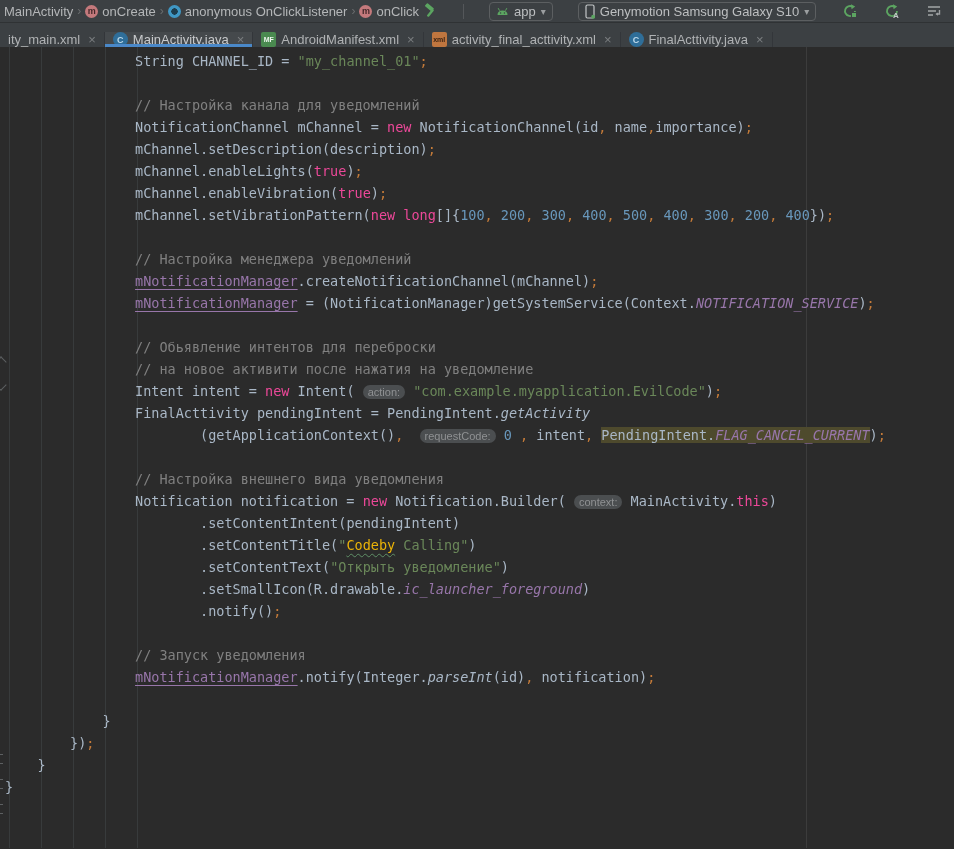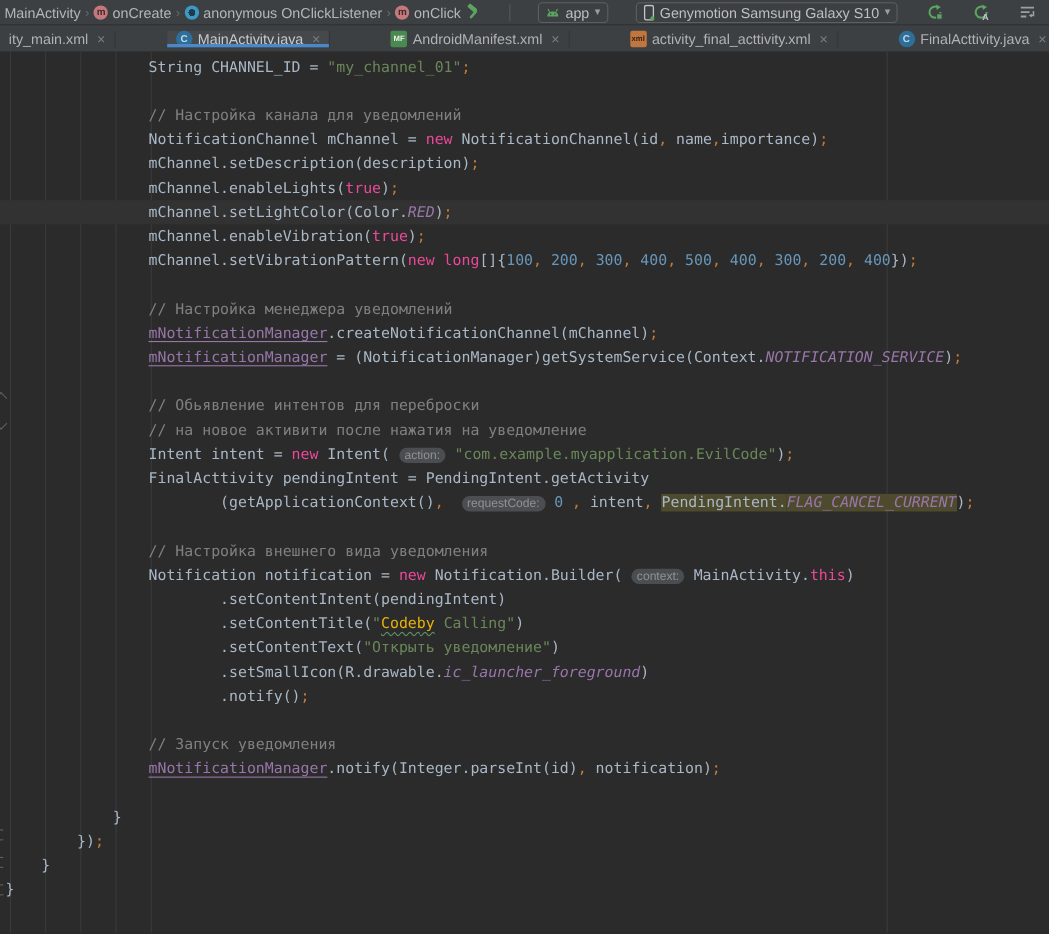--- a/index.html
+++ b/index.html
@@ -18,21 +18,21 @@
   .bc-ico-anonymous-class { background:radial-gradient(circle at 50% 50%, #1d3d4d 0 34%, #3f97c4 35% 100%); }
 
   .topbar-right { margin-left:auto; display:flex; align-items:center; gap:25px; padding-right:2px; }
   .sep-v { width:1px; height:15px; background:#54575a; }
   .combo { display:flex; align-items:center; gap:5px; height:19px; border:1px solid #5c5f61;
            border-radius:4px; padding:0 6px; color:#bdbfc1; font-size:13px; white-space:nowrap; cursor:pointer; }
   .dd-arrow { font-size:10px; color:#9b9ea0; }
   .tool-ico { width:17px; height:17px; display:inline-flex; align-items:center; justify-content:center; cursor:pointer; }
 
   
-  .tabbar { height:24px; background:#3c4043; display:flex; align-items:center;gap:47px; }
+  .tabbar { height:24px; background:#3c4043; display:flex; align-items:flex-end; }
   .tab { display:flex; align-items:center; gap:5px; padding:0 8px; font-size:13px; color:#b0b2b4;
          border-right:1px solid #33363a; position:relative; cursor:pointer; white-space:nowrap; }
   .tab.active { background:#45494c; color:#c8cacc; }
   .tab.active::after { content:""; position:absolute; left:0; right:0; bottom:0; height:3px; background:#4a88c8; }
   .tab-close { color:#7b7e80; font-size:13px; margin-left:3px; cursor:pointer; }
   .ti { width:15px; height:15px; display:inline-flex; align-items:center; justify-content:center;
         font-weight:bold; border-radius:2px; flex:none; }
   .ti-java-class { border-radius:50%; background:#2f6e99; color:#bdd9eb; font-size:9px; }
   .ti-manifest { background:#4a8a50; color:#eef5ee; font-size:7px; }
   .ti-layout-xml { background:#c0763f; color:#3c2413; font-size:7px; }
@@ -47,21 +47,21 @@
   .code-line.current { background:#323232; }
   .tk-d { color:#a9b7c6; }
   .tk-k { color:#ec4899; }
   .tk-s { color:#6a8759; }
   .tk-sw { color:#eab308; text-decoration:underline wavy #5f8f66; text-decoration-thickness:1px; text-underline-offset:3px; }
   .tk-n { color:#6897bb; }
   .tk-c { color:#808080; }
   .tk-m { color:#c57b39; }
   .tk-f { color:#9876aa; text-decoration:underline; text-underline-offset:3px; }
   .tk-p { color:#9876aa; font-style:italic; }
-  .tk-i { }
+  .tk-i { font-style:italic; }
   .tk-h { background:#4b4e50; color:#8f9193; border-radius:8px; font-size:11px; padding:1px 5px;
           font-family:"Liberation Sans",sans-serif; }
   .hl { background:#4e4a2d; }
 
   .fold { position:absolute; left:-3px; width:8px; height:8px; border:0 solid #5d6062; }
   .fold-up   { border-width:0 1.5px 1.5px 0; transform:rotate(-135deg); }
   .fold-down { border-width:0 1.5px 1.5px 0; transform:rotate(45deg); }
   .fold-end  { width:6px; height:10px; border-width:1.5px 0 1.5px 1.5px; }
 </style>
 </head>
@@ -206,21 +206,20 @@
   <span class="fold fold-end" style="top:732px"></span>
   <span class="fold fold-end" style="top:757px"></span>
 
   <div class="code" id="code">
       <div class="code-line"><span>                </span><span class="tk-d">String CHANNEL_ID = </span><span class="tk-s">"my_channel_01"</span><span class="tk-m">;</span></div>
       <div class="code-line"><span></span></div>
       <div class="code-line"><span>                </span><span class="tk-c">// Настройка канала для уведомлений</span></div>
       <div class="code-line"><span>                </span><span class="tk-d">NotificationChannel mChannel = </span><span class="tk-k">new</span><span class="tk-d"> NotificationChannel(id</span><span class="tk-m">,</span><span class="tk-d"> name</span><span class="tk-m">,</span><span class="tk-d">importance)</span><span class="tk-m">;</span></div>
       <div class="code-line"><span>                </span><span class="tk-d">mChannel.setDescription(description)</span><span class="tk-m">;</span></div>
       <div class="code-line"><span>                </span><span class="tk-d">mChannel.enableLights(</span><span class="tk-k">true</span><span class="tk-d">)</span><span class="tk-m">;</span></div>
-      <div class="code-line current"><span>                </span><span class="tk-d">mChannel.setLightColor(Color.</span><span class="tk-p">RED</span><span class="tk-d">)</span><span class="tk-m">;</span></div>
       <div class="code-line"><span>                </span><span class="tk-d">mChannel.enableVibration(</span><span class="tk-k">true</span><span class="tk-d">)</span><span class="tk-m">;</span></div>
       <div class="code-line"><span>                </span><span class="tk-d">mChannel.setVibrationPattern(</span><span class="tk-k">new</span><span class="tk-d"> </span><span class="tk-k">long</span><span class="tk-d">[]{</span><span class="tk-n">100</span><span class="tk-m">, </span><span class="tk-n">200</span><span class="tk-m">, </span><span class="tk-n">300</span><span class="tk-m">, </span><span class="tk-n">400</span><span class="tk-m">, </span><span class="tk-n">500</span><span class="tk-m">, </span><span class="tk-n">400</span><span class="tk-m">, </span><span class="tk-n">300</span><span class="tk-m">, </span><span class="tk-n">200</span><span class="tk-m">, </span><span class="tk-n">400</span><span class="tk-d">})</span><span class="tk-m">;</span></div>
       <div class="code-line"><span></span></div>
       <div class="code-line"><span>                </span><span class="tk-c">// Настройка менеджера уведомлений</span></div>
       <div class="code-line"><span>                </span><span class="tk-f">mNotificationManager</span><span class="tk-d">.createNotificationChannel(mChannel)</span><span class="tk-m">;</span></div>
       <div class="code-line"><span>                </span><span class="tk-f">mNotificationManager</span><span class="tk-d"> = (NotificationManager)getSystemService(Context.</span><span class="tk-p">NOTIFICATION_SERVICE</span><span class="tk-d">)</span><span class="tk-m">;</span></div>
       <div class="code-line"><span></span></div>
       <div class="code-line"><span>                </span><span class="tk-c">// Обьявление интентов для переброски</span></div>
       <div class="code-line"><span>                </span><span class="tk-c">// на новое активити после нажатия на уведомление</span></div>
       <div class="code-line"><span>                </span><span class="tk-d">Intent intent = </span><span class="tk-k">new</span><span class="tk-d"> Intent( </span><span class="tk-h">action:</span><span class="tk-d"> </span><span class="tk-s">"com.example.myapplication.EvilCode"</span><span class="tk-d">)</span><span class="tk-m">;</span></div>

